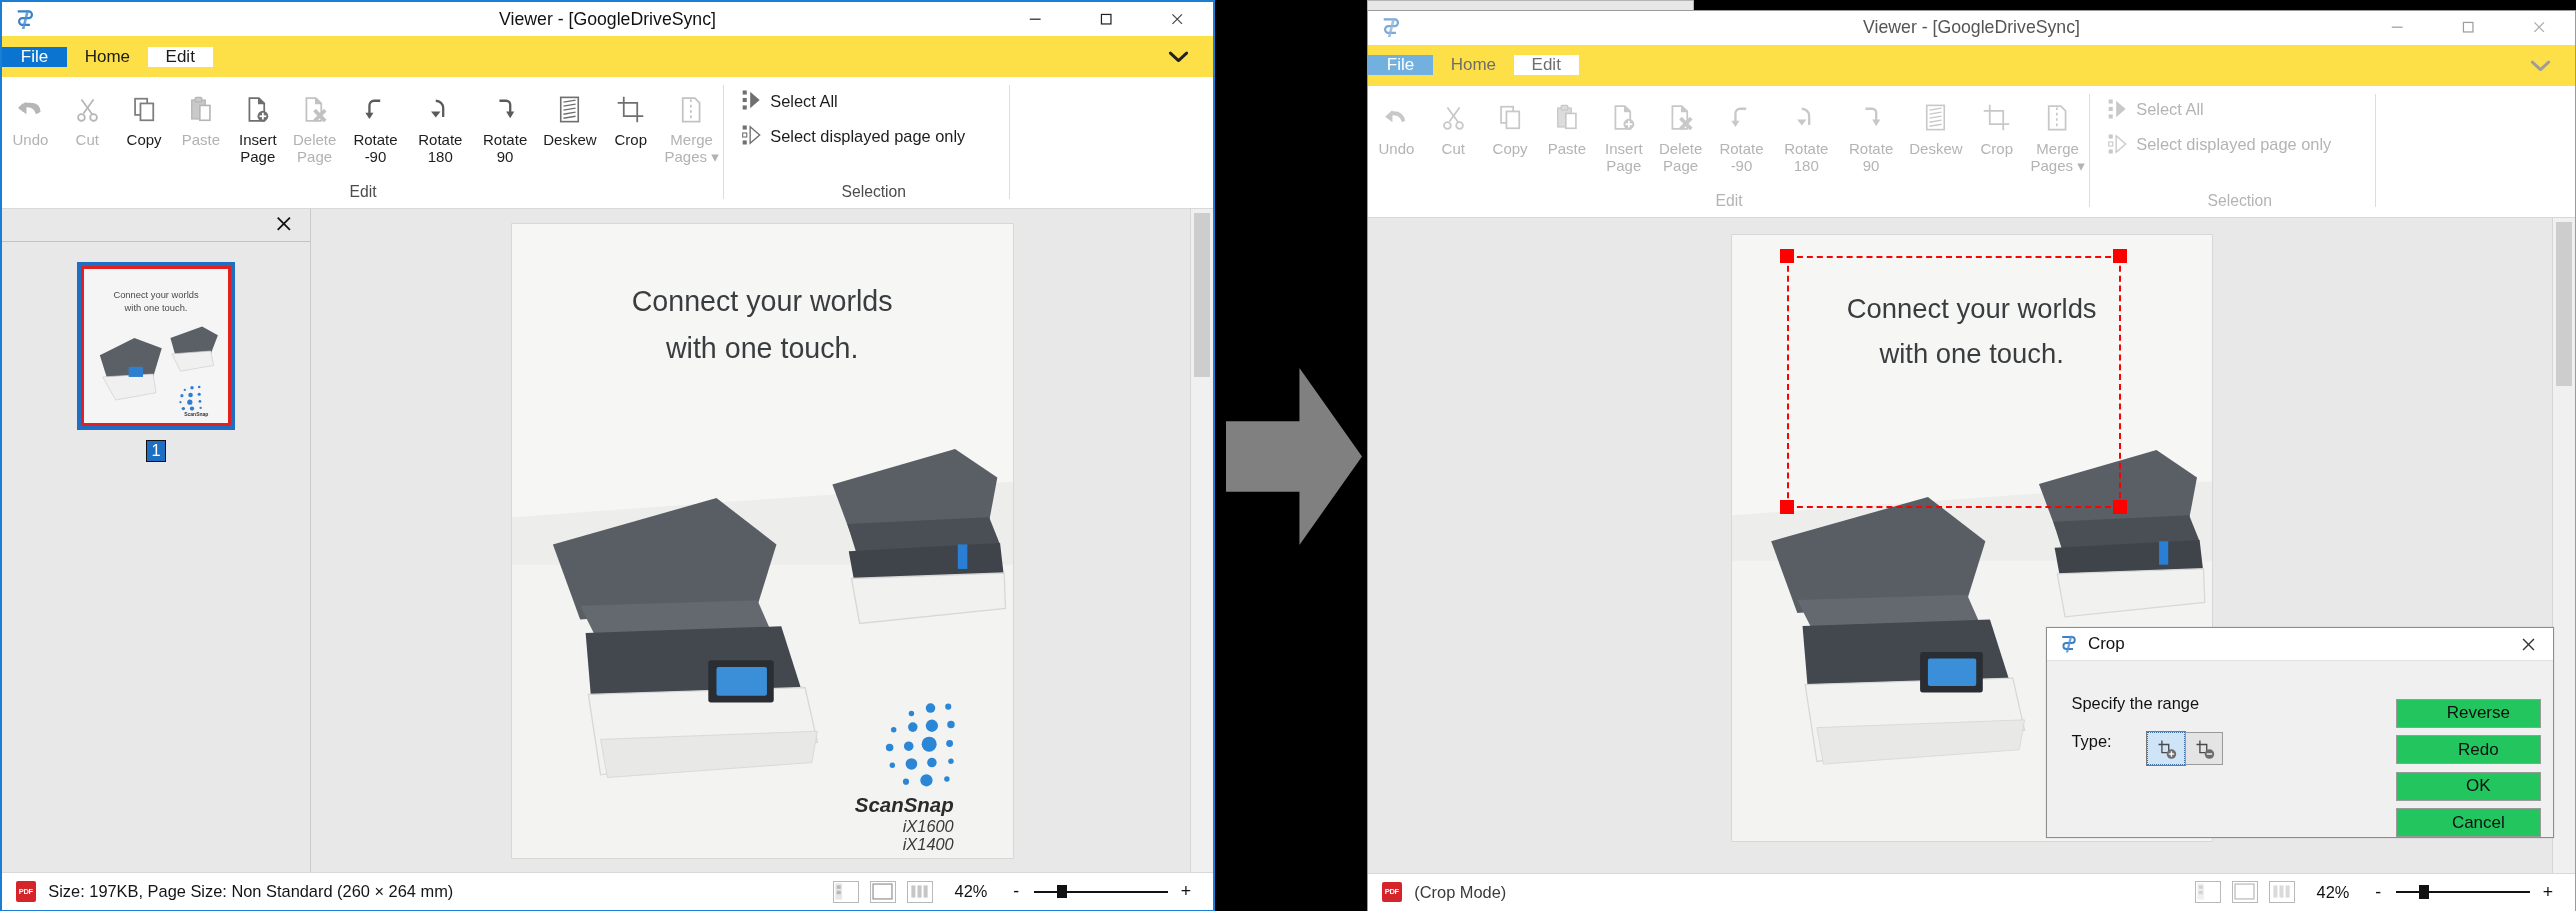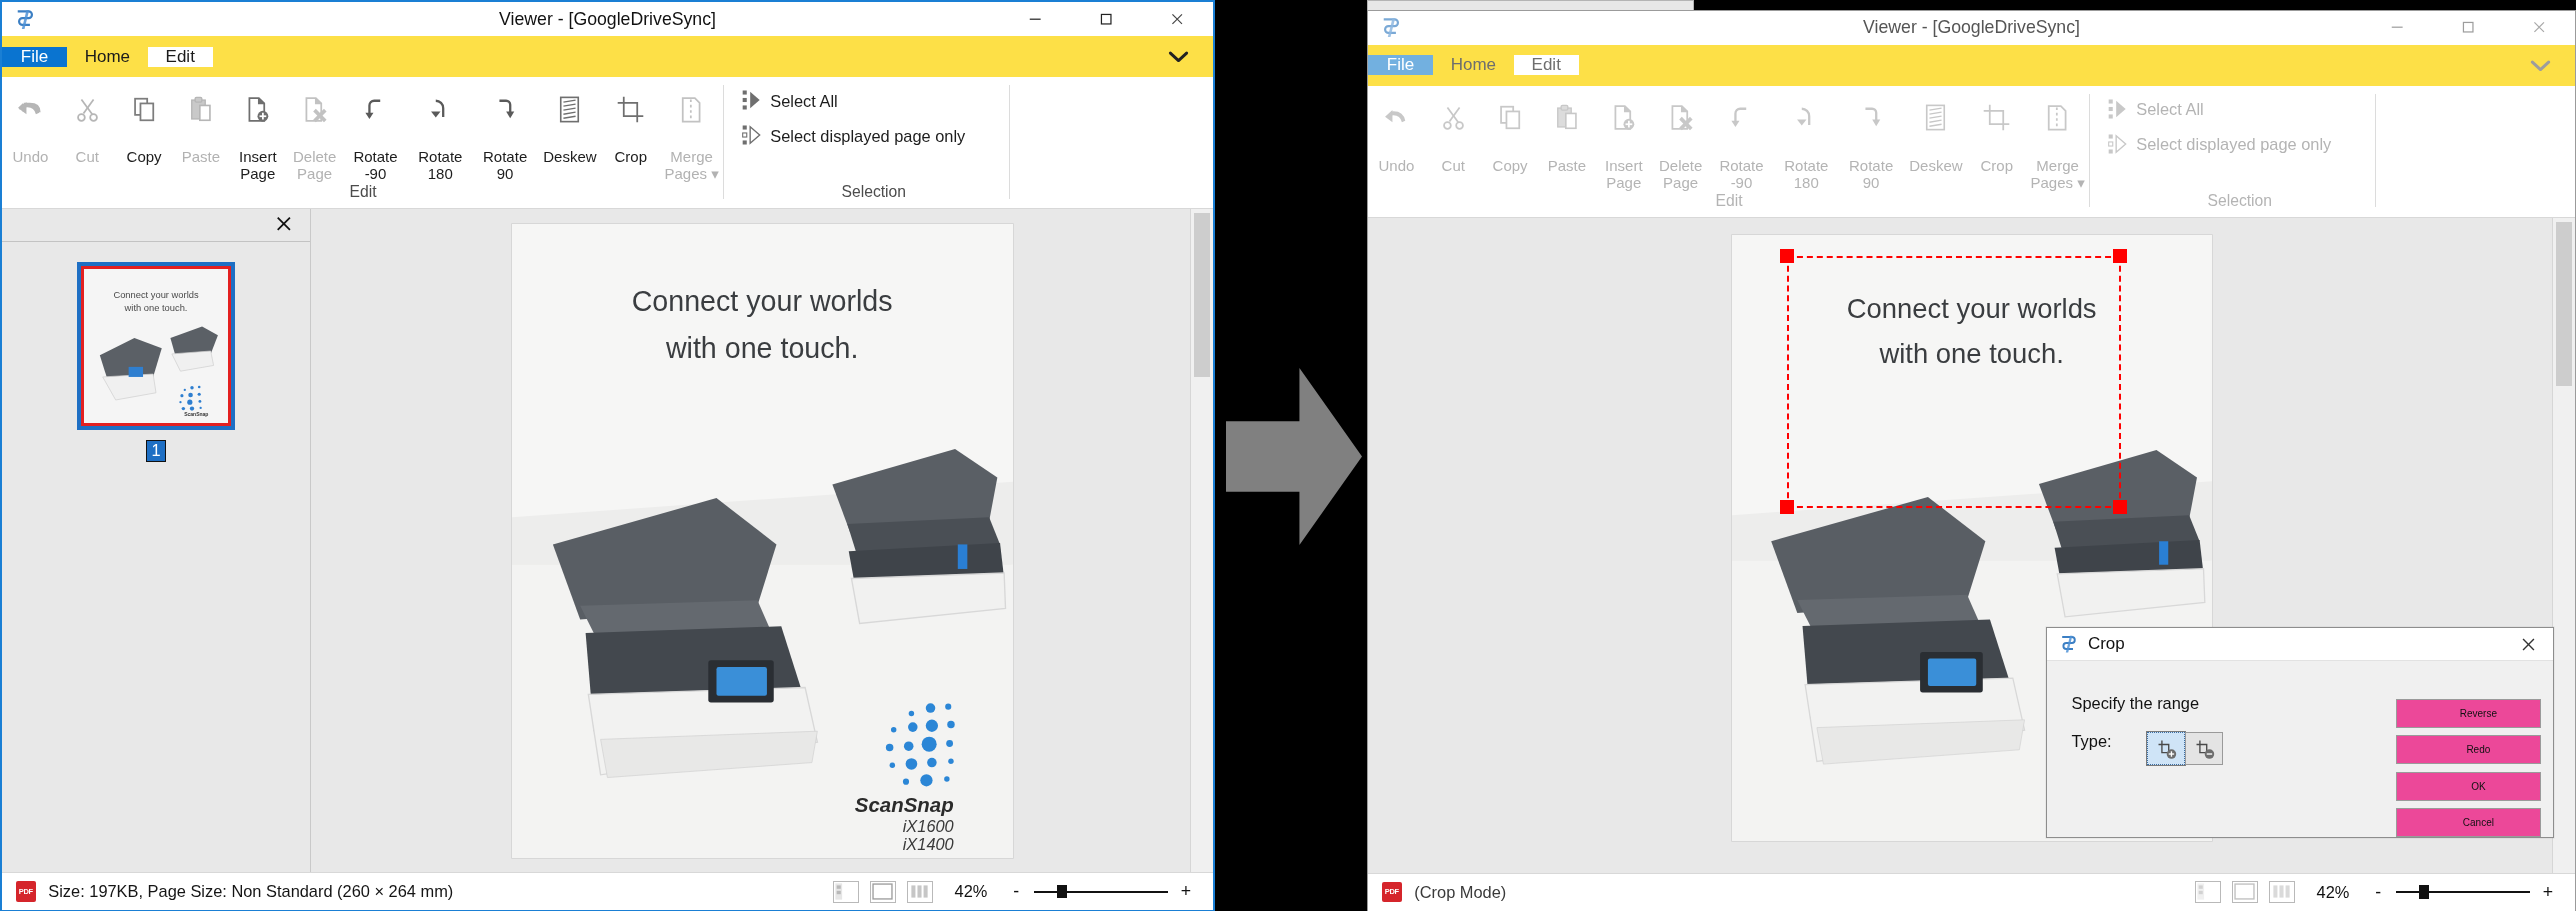--- a/index.html
+++ b/index.html
@@ -67,21 +67,21 @@
   .rgroup { display: flex; flex-direction: column; position: relative; }
   .rgroup .items { display: flex; align-items: flex-start; flex: 1 1 auto; padding-top: 9.5px; }
   .rgroup .glabel {
     text-align: center; font-size: 15.7px; color: #4c4c4c; padding-bottom: 6.8px;
   }
   .rgroup .sep {
     position: absolute; right: 0; top: 8.2px; bottom: 9.5px; width: 0.7px; background: #dcdcdc;
   }
   .rbtn {
     width: 57px; display: flex; flex-direction: column; align-items: center;
-    padding-top: 2.7px; gap: 19px;
+    padding-top: 2.7px; gap: 2px;
   }
   .rbtn .ico { height: 40px; display: flex; align-items: center; justify-content: center; }
   .rbtn .lab {
     font-size: 15px; line-height: 17px; text-align: center; color: #1d1d1d;
     white-space: nowrap;
   }
   .rbtn.disabled .lab { color: #b2b2b2; }
   .win.right .rbtn .lab { color: #b4b4b4; }
   .win.right .rgroup .glabel { color: #b4b4b4; }
 
@@ -181,22 +181,22 @@
   .dlg-left .hint { font-size: 16.4px; color: #111; margin-top: 21px; }
   .typerow { display: flex; margin-top: 19px; gap: 0; }
   .typerow .tl { font-size: 16.4px; color: #111; width: 75px; }
   .typebtn {
     width: 38px; height: 33px; border: 0.7px solid #9a9a9a; background: #e4e4e4;
     display:flex; align-items:center; justify-content:center; position: relative;
   }
   .typebtn.sel { background: #cfe4f7; border: 0.7px dotted #3b6ea5; outline: 0.7px solid #7a7a7a; }
   .dlg-right { width: 157px; display: flex; flex-direction: column; gap: 7.5px; padding-right: 12.3px; }
   .dbtn {
-    height: 29px; border: 0.7px solid #9a9a9a; background: #ec4899;
-    font-size: 10px; color: #111; display:flex; align-items:center; justify-content:center;
+    height: 29px; border: 0.7px solid #9a9a9a; background: #22c55e;
+    font-size: 17px; color: #111; display:flex; align-items:center; justify-content:center;
     font-family: "Liberation Sans", sans-serif;
     padding-left: 20px;
   }
   .spacer-top { height: 17.7px; }
 </style>
 </head>
 <body>
 
 <div class="stage">
 

